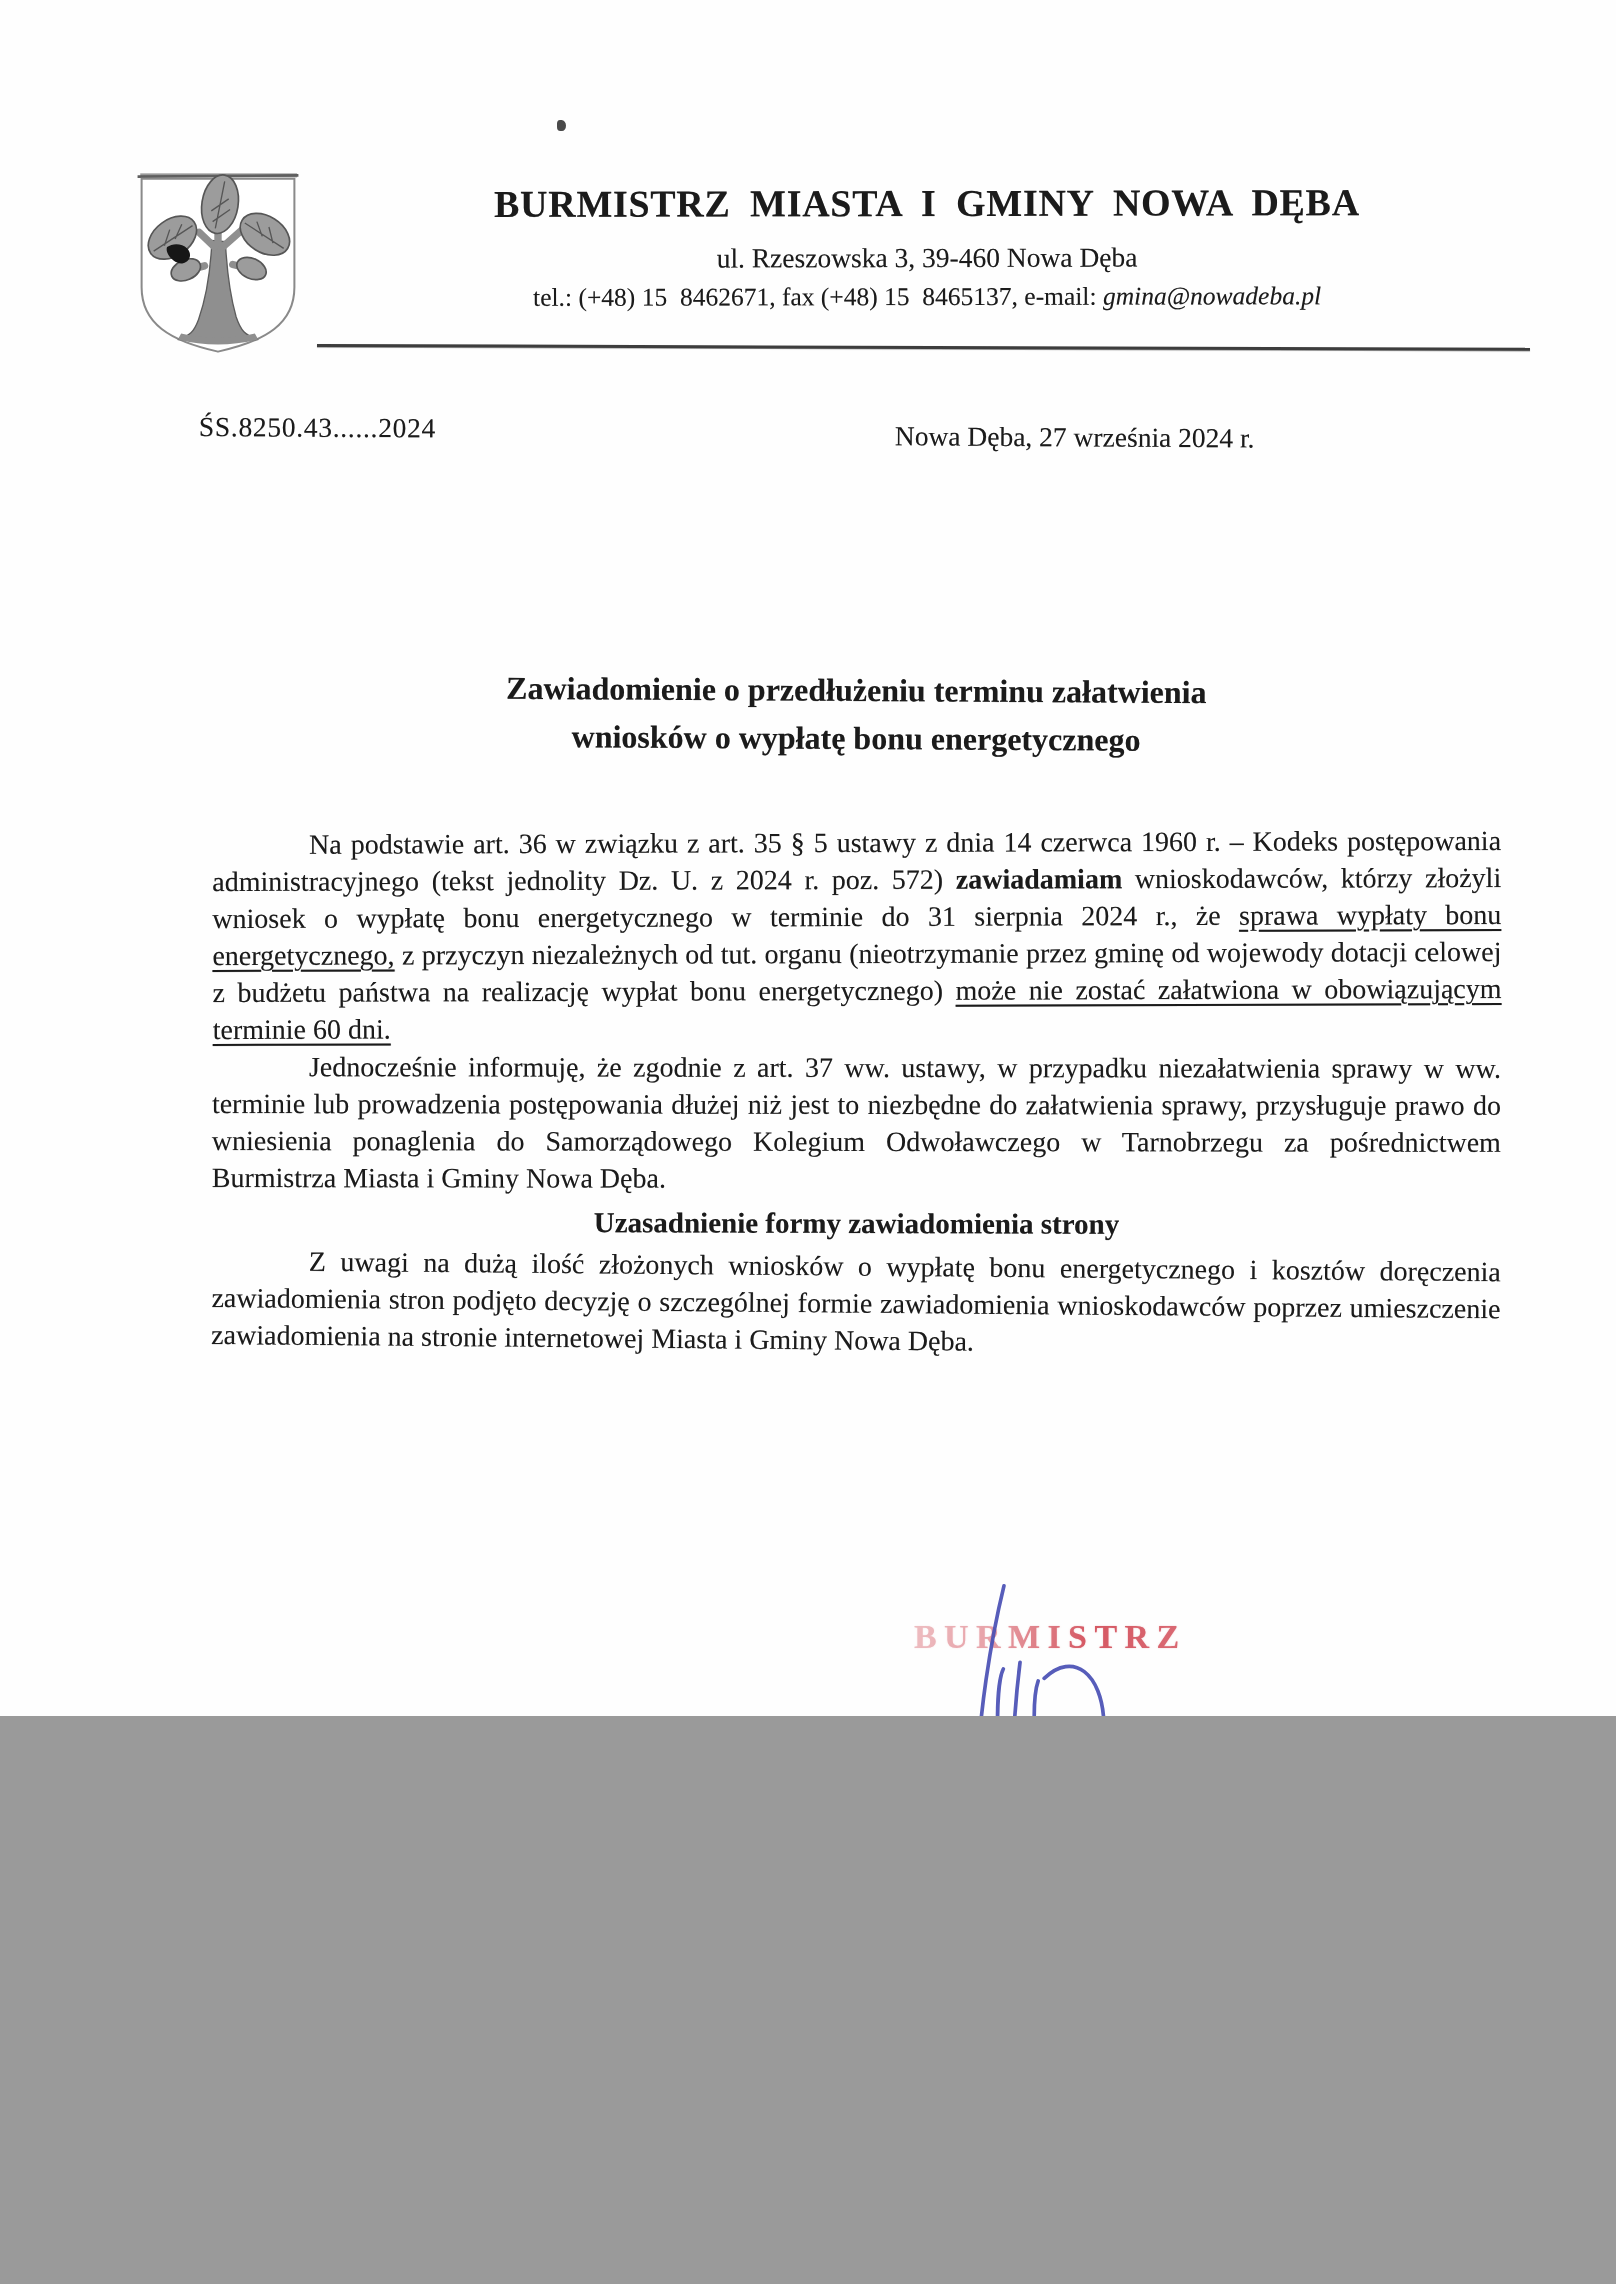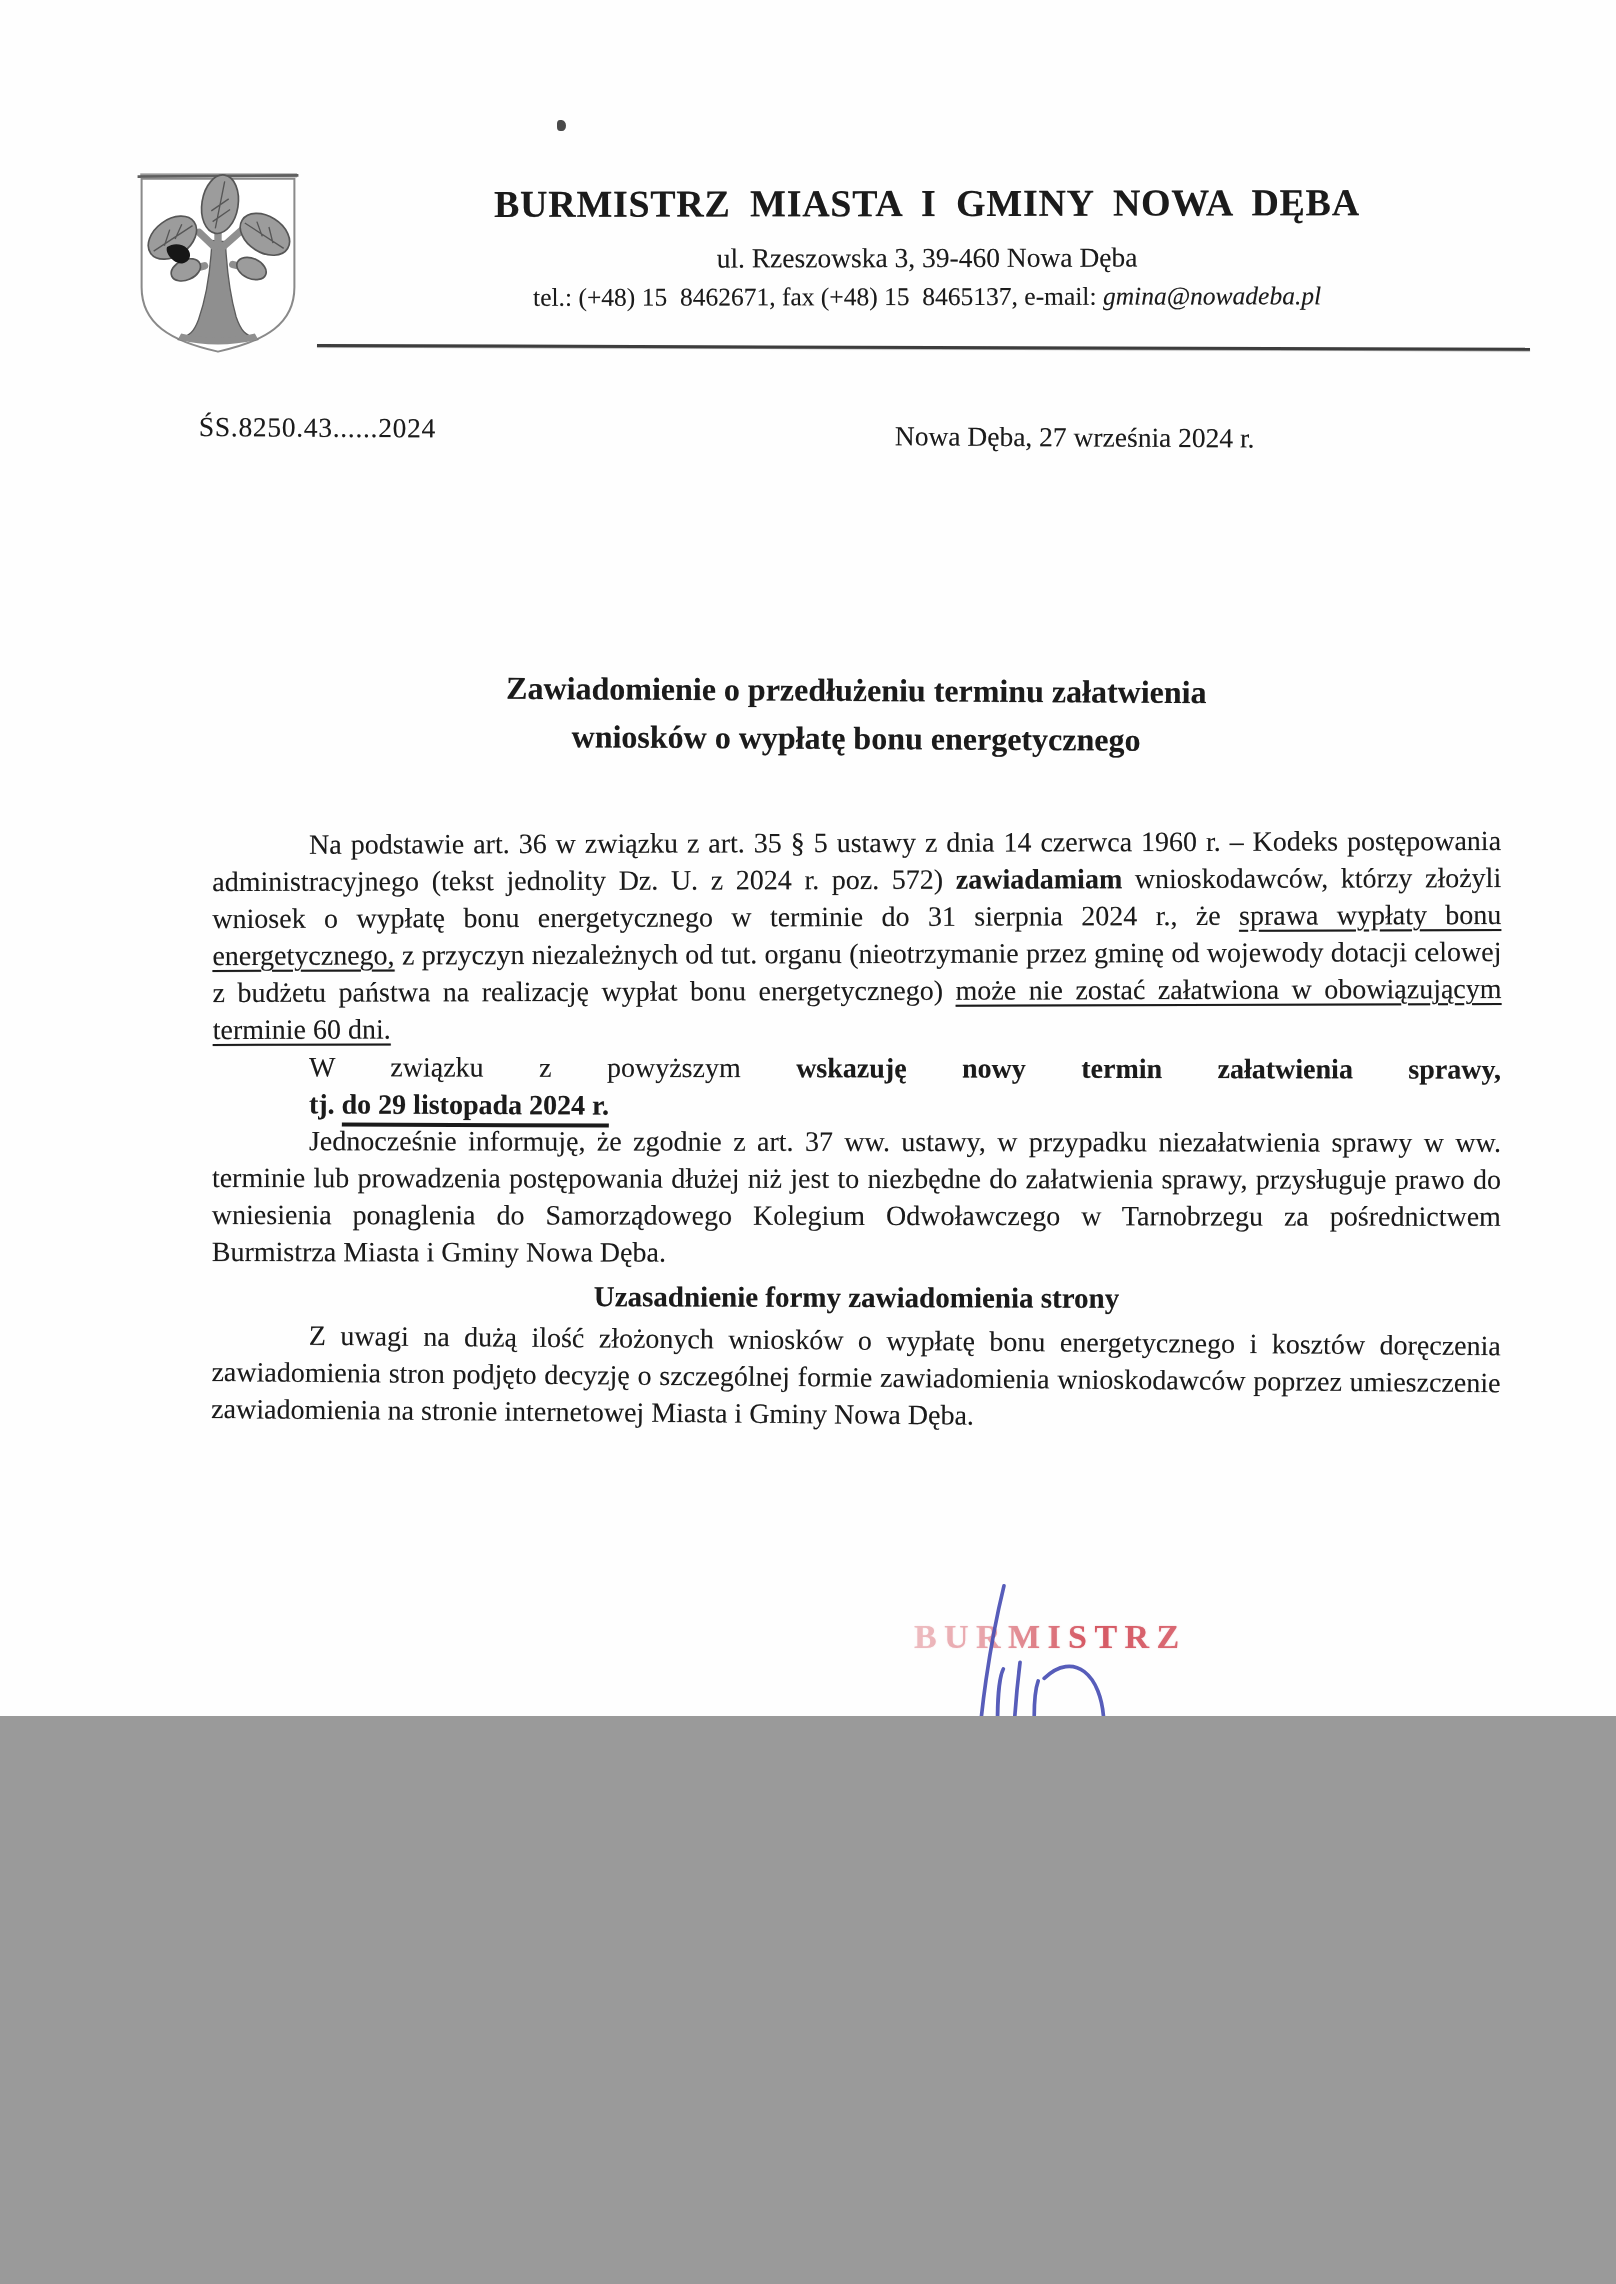--- a/index.html
+++ b/index.html
@@ -121,24 +121,20 @@
   </div>
 
   <div class="bodycol txt">
     <div class="doc-title">
       <div>Zawiadomienie o przedłużeniu terminu załatwienia</div>
       <div>wniosków o wypłatę bonu energetycznego</div>
     </div>
 
     <p class="body-par p1"><span>Na podstawie art. 36 w związku z art. 35 § 5 ustawy z dnia 14 czerwca 1960 r. – Kodeks postępowania administracyjnego (tekst jednolity Dz. U. z 2024 r. poz. 572) </span><span class="b">zawiadamiam</span><span> wnioskodawców, którzy złożyli wniosek o wypłatę bonu energetycznego w terminie do 31 sierpnia 2024 r., że </span><span class="u">sprawa wypłaty bonu energetycznego,</span><span> z przyczyn niezależnych od tut. organu (nieotrzymanie przez gminę od wojewody dotacji celowej z budżetu państwa na realizację wypłat bonu energetycznego) </span><span class="u">może nie zostać załatwiona w obowiązującym terminie 60 dni.</span></p>
 
-    <p class="body-par p2">
-        <span class="jline"><span>W związku z powyższym </span><span class="b">wskazuję nowy termin załatwienia sprawy,</span></span>
-        <span class="nline"><span class="b">tj. </span><span class="b u2">do 29 listopada 2024 r.</span></span>
-      </p>
 
     <p class="body-par p3">Jednocześnie informuję, że zgodnie z art. 37 ww. ustawy, w przypadku niezałatwienia sprawy w ww. terminie lub prowadzenia postępowania dłużej niż jest to niezbędne do załatwienia sprawy, przysługuje prawo do wniesienia ponaglenia do Samorządowego Kolegium Odwoławczego w Tarnobrzegu za pośrednictwem Burmistrza Miasta i Gminy Nowa Dęba.</p>
 
     <div class="sub-heading">Uzasadnienie formy zawiadomienia strony</div>
 
     <p class="body-par p4">Z uwagi na dużą ilość złożonych wniosków o wypłatę bonu energetycznego i kosztów doręczenia zawiadomienia stron podjęto decyzję o szczególnej formie zawiadomienia wnioskodawców poprzez umieszczenie zawiadomienia na stronie internetowej Miasta i Gminy Nowa Dęba.</p>
   </div>
 
   <div class="stamp-title">BURMISTRZ</div>
   <div class="stamp-name">mgr inż. Wiesław Ordon</div>

